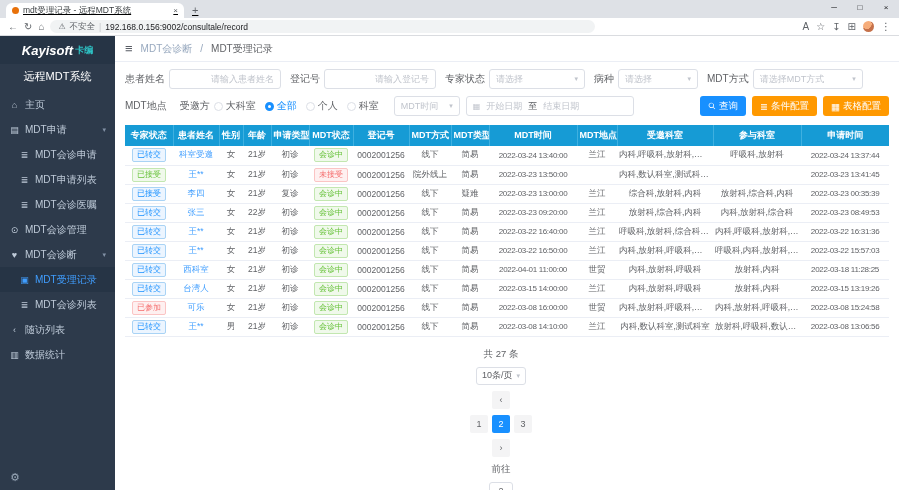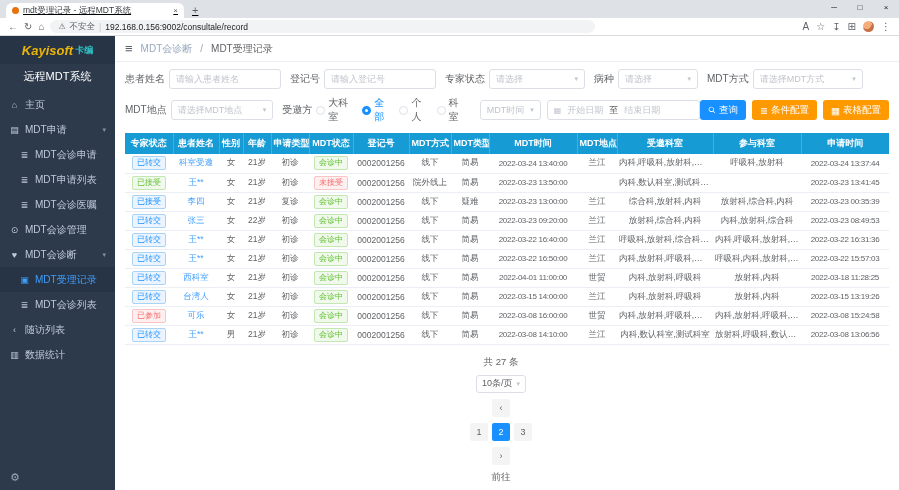--- a/index.html
+++ b/index.html
@@ -22,21 +22,21 @@
   .url-warn { font-size:8px; }
   .url-sep { color:#c4c7ca; }
   .url-text { color:#202124; white-space:nowrap; overflow:hidden; }
   .addr-right { display:flex; align-items:center; gap:7px; margin-left:auto; }
   .chrome-avatar { width:11px; height:11px; border-radius:50%; background:radial-gradient(circle at 35% 30%, #f6ad7b 0 45%, #c5714a 46% 100%); }
 
   
   .app { display:flex; height:454px; }
   .sidebar { width:115px; background:#2d3a4b; flex-shrink:0; position:relative; }
   .logo-row { height:28px; display:flex; align-items:center; justify-content:center; gap:2px; background:#263445; }
-  .logo-main { color:#eab308; font-weight:bold; font-size:13px; font-style:italic; }
+  .logo-main { color:#ffffff; font-weight:bold; font-size:13px; font-style:italic; }
   .logo-badge { color:#2ec7c9; font-size:9px; font-weight:bold; }
   .app-title { color:#fff; font-size:11px; text-align:center; height:24px; line-height:24px; }
   .menu { margin-top:4px; }
   .menu-item { height:25px; display:flex; align-items:center; gap:5px; padding:0 9px; color:#bfcbd9; font-size:10px; cursor:pointer; }
   .menu-item.sub { padding-left:19px; }
   .menu-item.active { color:#409eff; background:#263445; }
   .mi-icon { width:11px; text-align:center; font-size:9px; flex-shrink:0; }
   .mi-label { white-space:nowrap; overflow:hidden; }
   .mi-chev { margin-left:auto; font-size:7px; color:#8291a5; }
   .sidebar-gear { position:absolute; bottom:6px; left:10px; color:#9aa8b8; font-size:11px; cursor:pointer; }
@@ -55,21 +55,21 @@
   .sys-help { color:#409eff; display:flex; align-items:center; gap:3px; font-size:9.5px; }
   .hospital { color:#303133; font-weight:bold; font-size:10px; }
   .role { color:#606266; font-size:9.5px; }
   .user-avatar { width:18px; height:18px; border-radius:3px; background:radial-gradient(circle at 50% 32%, #d8c9b8 0 28%, #4a5668 29% 100%); }
 
   
   .filters { padding:7px 10px 2px; flex-shrink:0; }
   .f-row { display:flex; align-items:center; margin-bottom:7px; }
   .f-label { font-size:10px; color:#606266; margin:0 4px 0 9px; white-space:nowrap; }
   .f-label.first { margin-left:0; }
-  .f-input { height:20px; border:1px solid #dcdfe6; border-radius:3px; padding:0 6px; font-size:9px; color:#606266; }
+  .f-input { height:20px; border:1px solid #dcdfe6; border-radius:3px; padding:0 6px; font-size:9px; color:#606266;text-align:right; }
   .f-input::placeholder { color:#c0c4cc; }
   .f-select { height:20px; border:1px solid #dcdfe6; border-radius:3px; background:#fff; display:flex; align-items:center; justify-content:space-between; padding:0 6px; font-size:9px; color:#c0c4cc; }
   .sel-arrow { color:#c0c4cc; font-size:7px; margin-left:4px; }
   .w-input { width:112px; }
   .w-expert { width:96px; }
   .w-disease { width:80px; }
   .w-mode { width:110px; }
   .w-place { width:112px; }
   .w-time { width:66px; margin-left:6px; }
   .radio { display:flex; align-items:center; gap:3px; font-size:10px; color:#606266; margin-right:9px; cursor:pointer; }
@@ -227,24 +227,20 @@
           <span class="sel-arrow">▾</span>
         </div>
         <span class="f-label">MDT方式</span>
         <div class="f-select w-mode">
           <span>请选择MDT方式</span>
           <span class="sel-arrow">▾</span>
         </div>
       </div>
       <div class="f-row">
         <span class="f-label first">MDT地点</span>
-        <div class="f-select w-place">
-          <span>请选择MDT地点</span>
-          <span class="sel-arrow">▾</span>
-        </div>
         <span class="f-label">受邀方</span>
         <span id="invitee-radios" style="display:flex;align-items:center;">
             <span class="radio">
               <span class="radio-dot"></span>
               <span>大科室</span>
             </span>
             <span class="radio checked">
               <span class="radio-dot"></span>
               <span>全部</span>
             </span>

